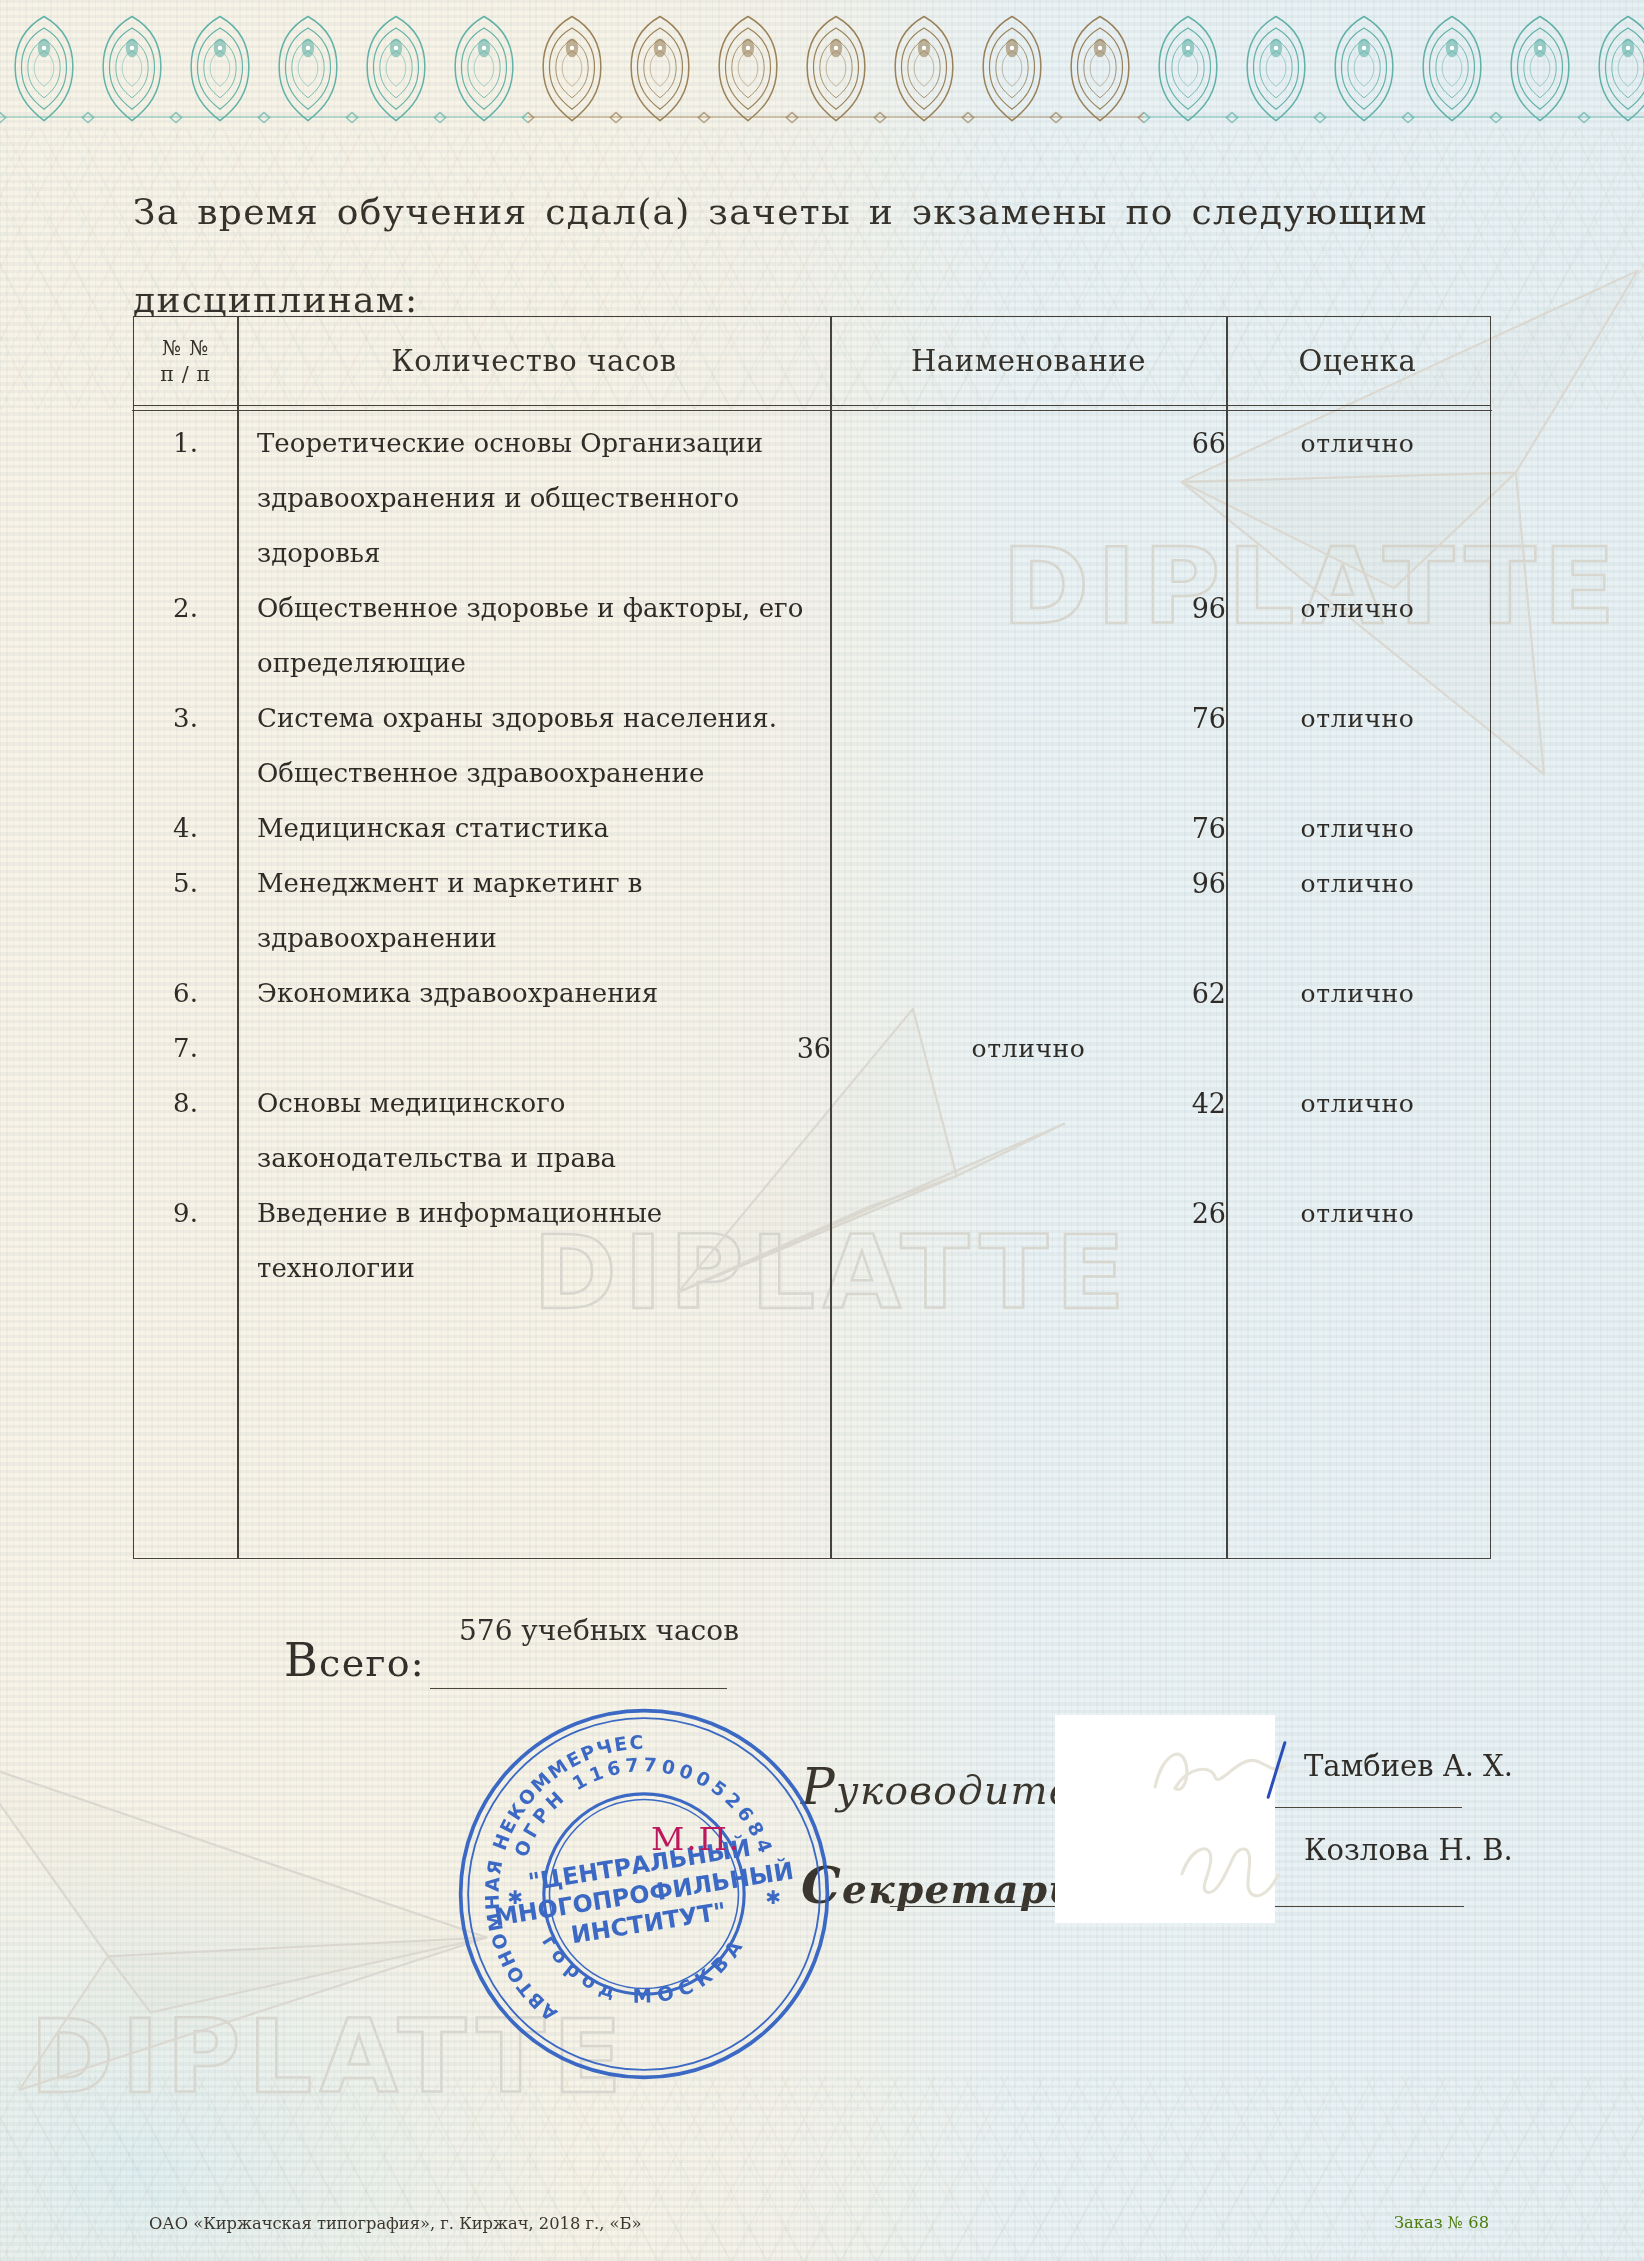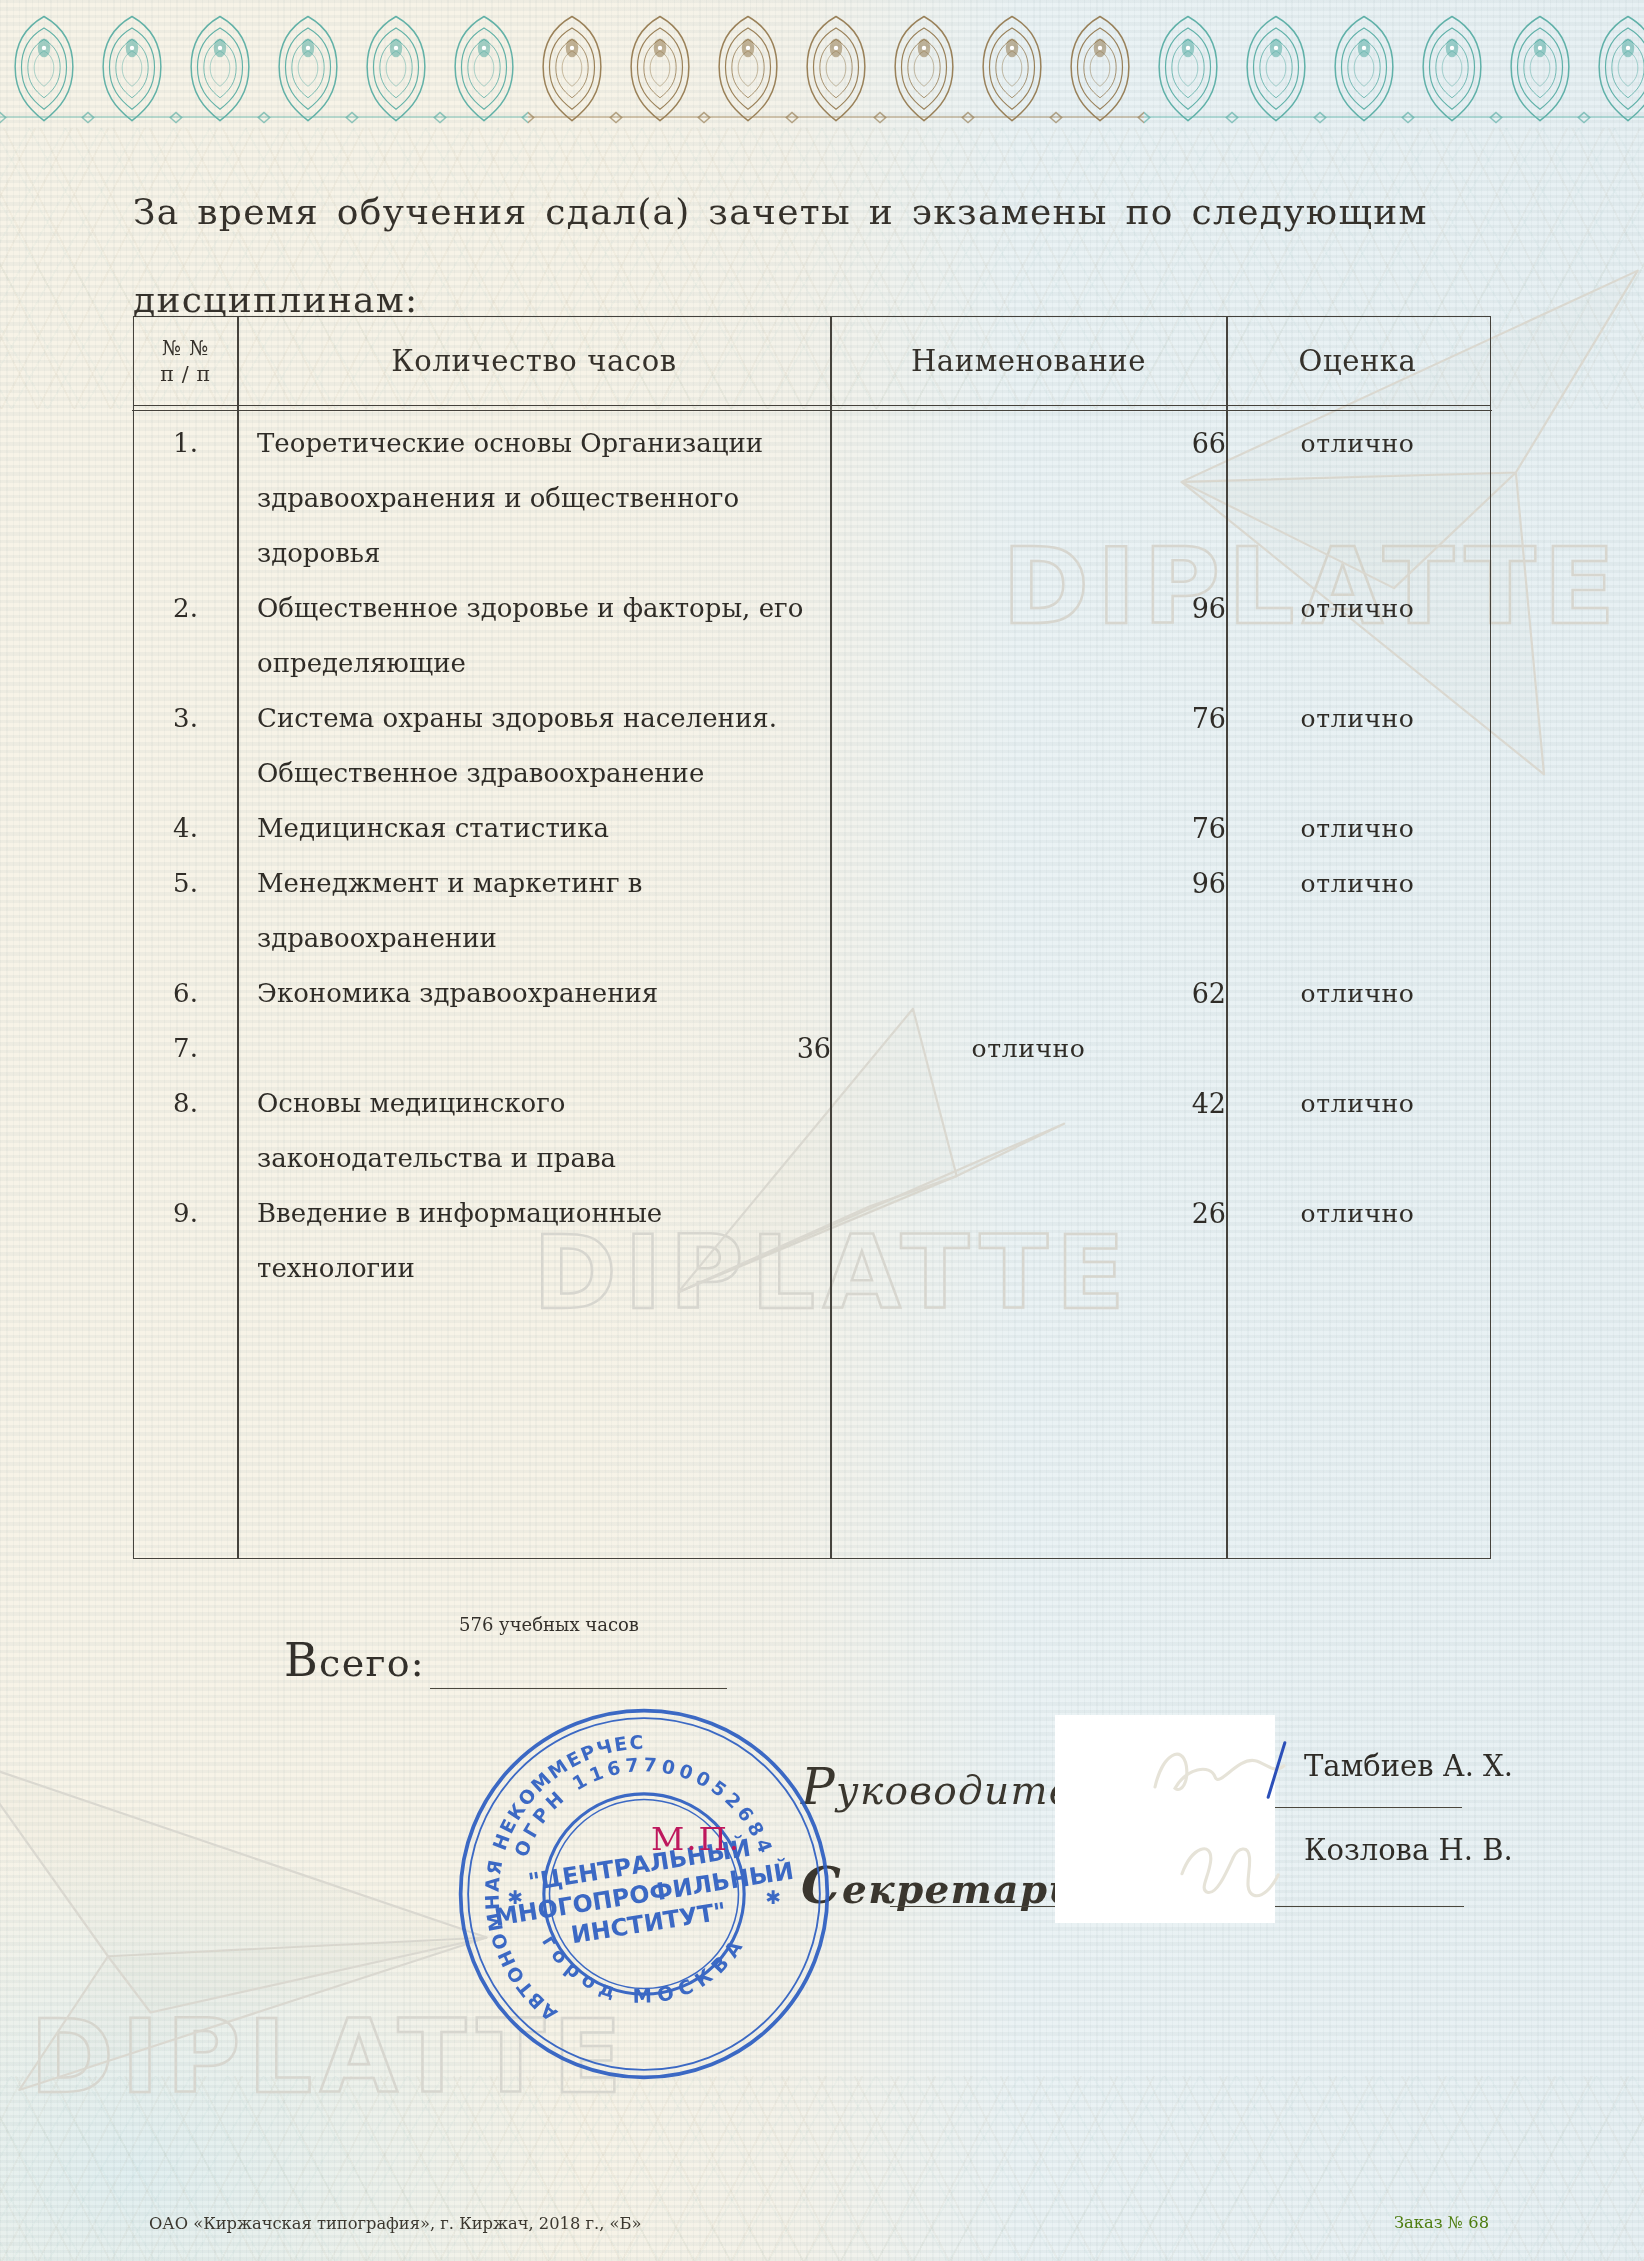--- a/index.html
+++ b/index.html
@@ -57,21 +57,21 @@
   .tbody{padding-top:10px;}
   .trow{display:grid;grid-template-columns:103px 594px 395px 263px;}
   .c{font-size:26px;line-height:55px;color:#2f2c27;}
   .c.num{text-align:center;}
   .c.name{padding:0 5px 0 20px;white-space:pre-line;}
   .c.hours{text-align:right;font-size:27px;}
   .c.grade{text-align:center;font-size:25px;letter-spacing:0.6px;}
   
   .total-label{position:absolute;left:284px;top:1633px;font-size:38px;letter-spacing:1.3px;z-index:4;text-align:right;}
   .total-label::first-letter{font-size:46px;}
-  .total-value{position:absolute;left:459px;top:1614px;font-size:18px;z-index:4;}
+  .total-value{position:absolute;left:459px;top:1614px;font-size:28px;z-index:4;}
   .total-line{position:absolute;left:430px;top:1688px;width:297px;height:0;z-index:4;
      border-bottom:1.9px solid #4b473d;}
   
   .stamp{position:absolute;left:455px;top:1705px;width:378px;height:378px;z-index:5;opacity:.93;}
   
   .mp{position:absolute;left:651px;top:1820px;z-index:6;font-size:32.5px;letter-spacing:1.9px;color:#be185d;}
   
   .sig-label{position:absolute;z-index:4;font-style:italic;font-size:39px;letter-spacing:1.3px;color:#3a362e;}
   .sig-label::first-letter{font-size:50px;}
   .dir-label{left:801px;top:1758px;}

